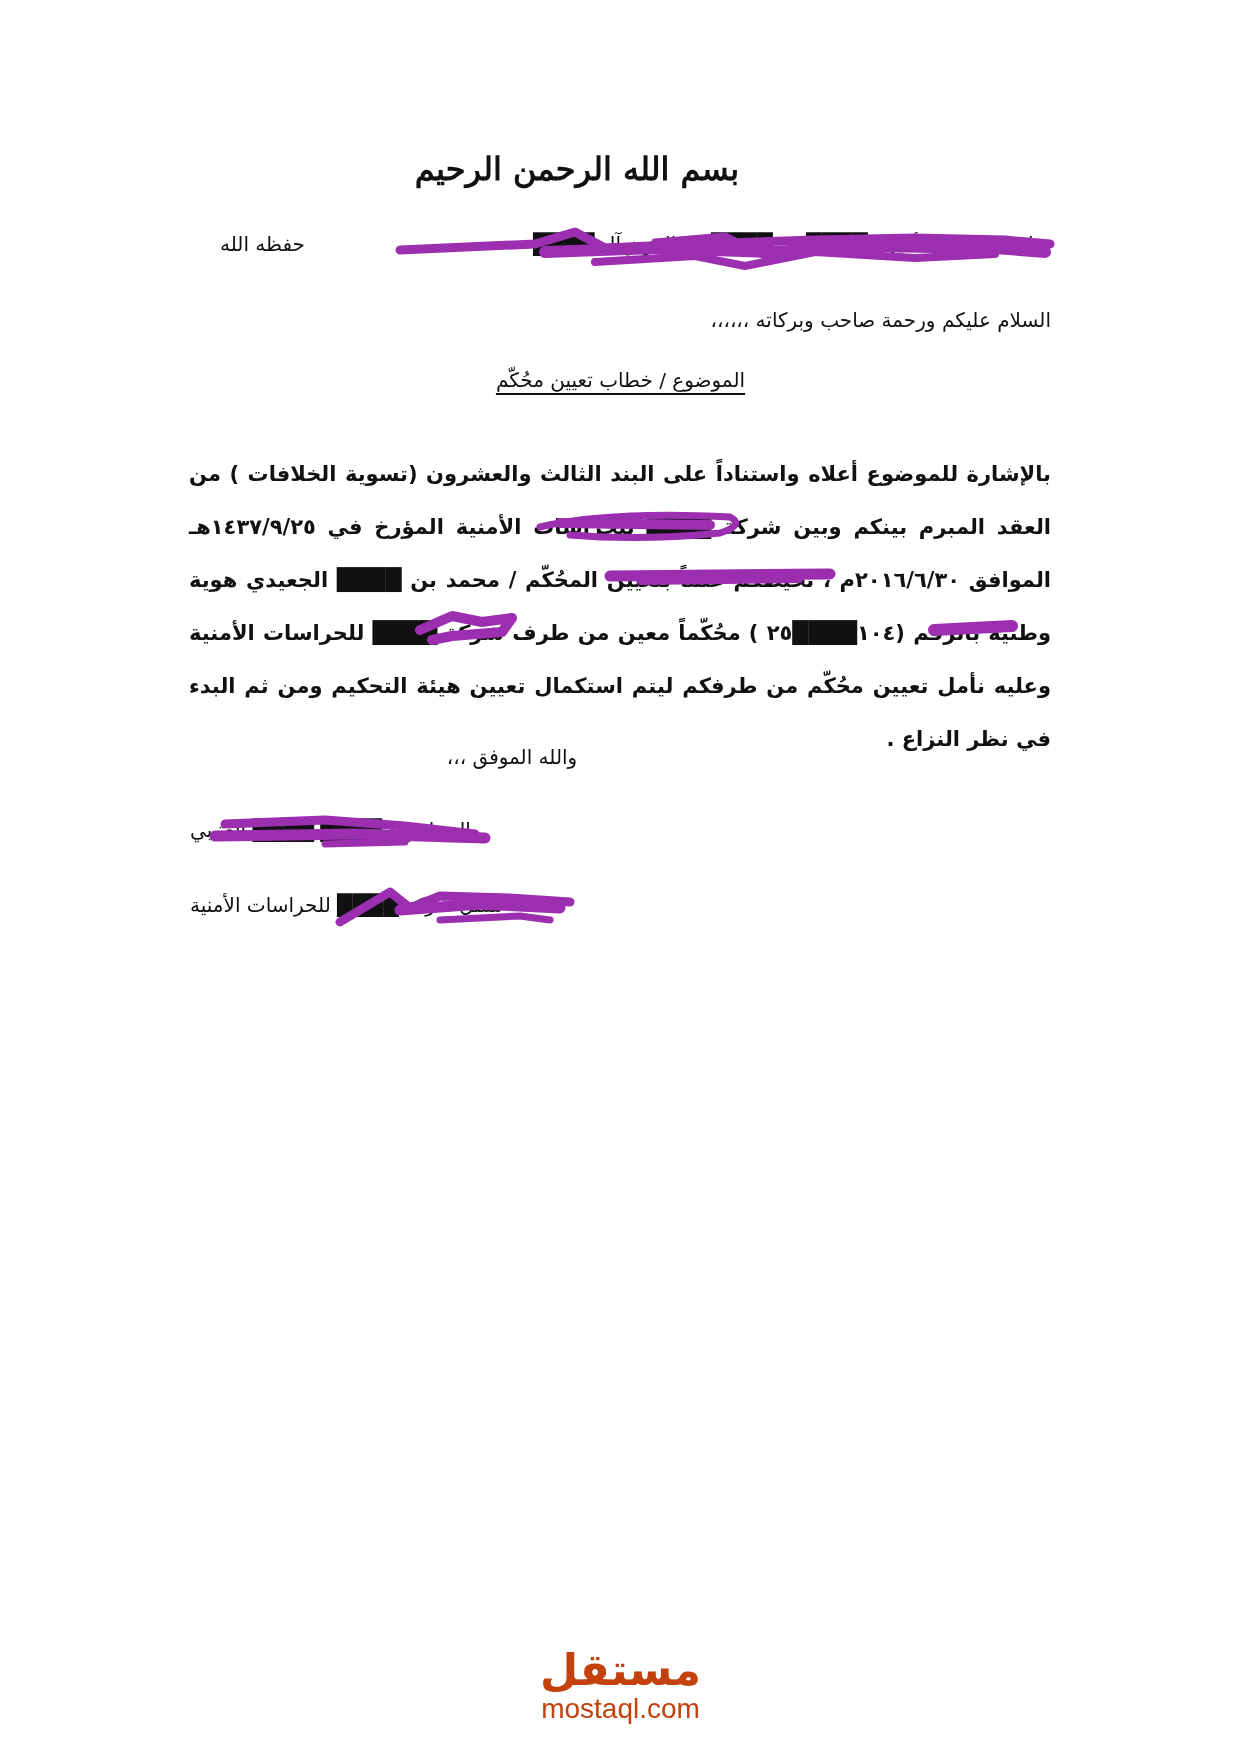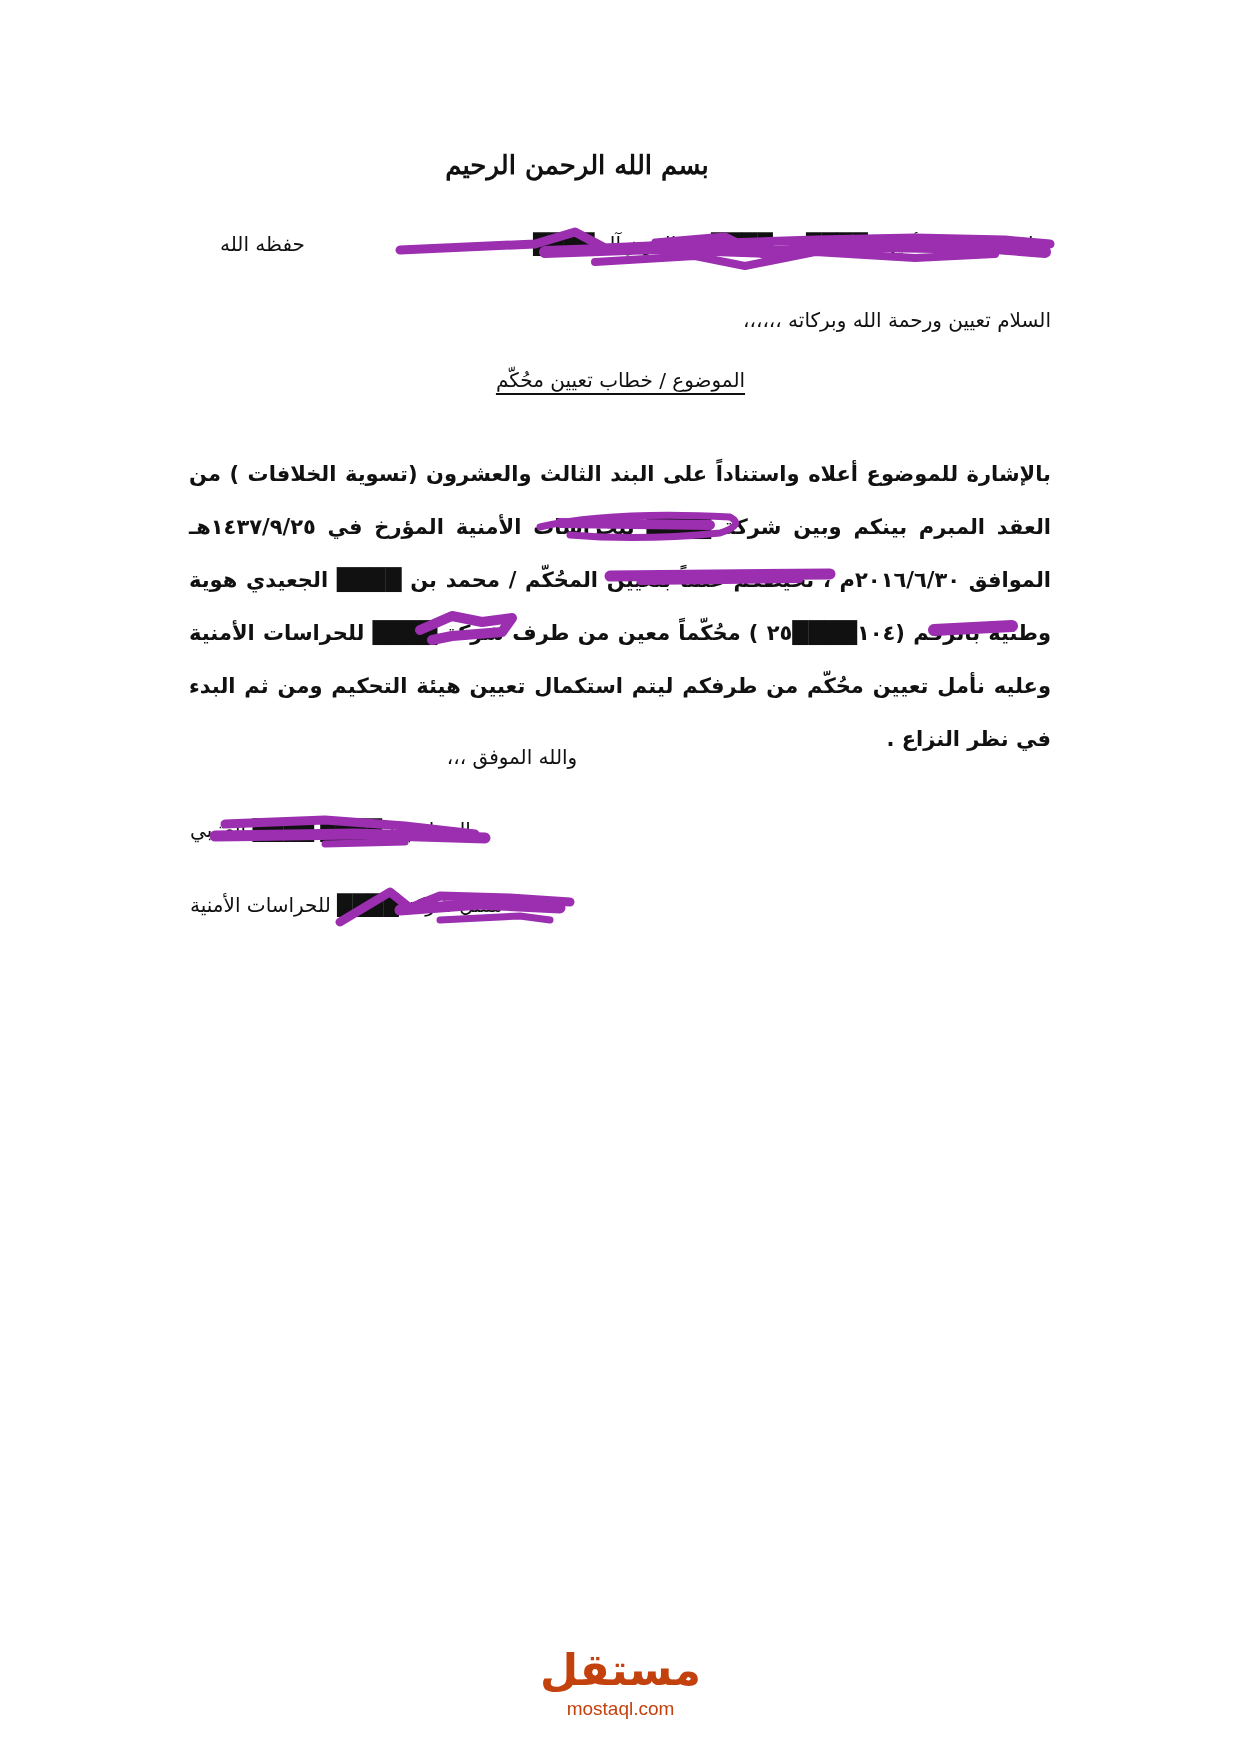--- a/index.html
+++ b/index.html
@@ -24,21 +24,21 @@
   }
   .rtl { direction: rtl; unicode-bidi: embed; }
 
   .basmala {
     position: absolute;
     top: 150px;
     left: 0;
     width: 1154px;
     text-align: center;
     font-family: "DejaVu Serif", serif;
-    font-size: 26px;
+    font-size: 32px;
     font-weight: bold;
     letter-spacing: 1px;
   }
 
   .line {
     position: absolute;
     font-weight: normal;
     font-size: 20px;
     white-space: nowrap;
   }
@@ -106,35 +106,35 @@
   }
   .wm-ar {
     font-family: "DejaVu Sans", sans-serif;
     font-size: 44px;
     font-weight: bold;
     line-height: 50px;
     direction: rtl;
   }
   .wm-en {
     font-family: "Liberation Sans", sans-serif;
-    font-size: 19px;
+    font-size: 28px;
     line-height: 28px;
   }
 </style>
 </head>
 <body>
 
 <div class="page">
 
   <div class="basmala rtl">بسم الله الرحمن الرحيم</div>
 
   <div class="line addressee rtl">صاحب السمو الأمير / ████ بن ████ عبدالعزيز آل ████</div>
   <div class="line honorific rtl">حفظه الله</div>
 
-  <div class="line greeting rtl">السلام تعيين ورحمة الله وبركاته ،،،،،،</div>
+  <div class="line greeting rtl">السلام عليكم ورحمة صاحب وبركاته ،،،،،،</div>
 
   <div class="line subject rtl">الموضوع / خطاب تعيين محُكّم</div>
 
   <div class="body-para rtl">بالإشارة للموضوع أعلاه واستناداً على البند الثالث والعشرون (تسوية الخلافات ) من العقد المبرم بينكم وبين شركة ████ للحراسات الأمنية المؤرخ في ١٤٣٧/٩/٢٥هـ الموافق ٢٠١٦/٦/٣٠م ، نحيطكم علماً بتعيين المحُكّم / محمد بن ████ الجعيدي هوية وطنية بالرقم (١٠٤████٢٥ ) محُكّماً معين من طرف شركة ████ للحراسات الأمنية وعليه نأمل تعيين محُكّم من طرفكم ليتم استكمال تعيين هيئة التحكيم ومن ثم البدء في نظر النزاع .</div>
 
   <div class="line closing rtl">والله الموفق ،،،</div>
 
   <div class="line sig-name rtl">المحامي / ████ ████ العتيبي</div>
   <div class="line sig-title rtl">ممثل شركة ████ للحراسات الأمنية</div>
 

